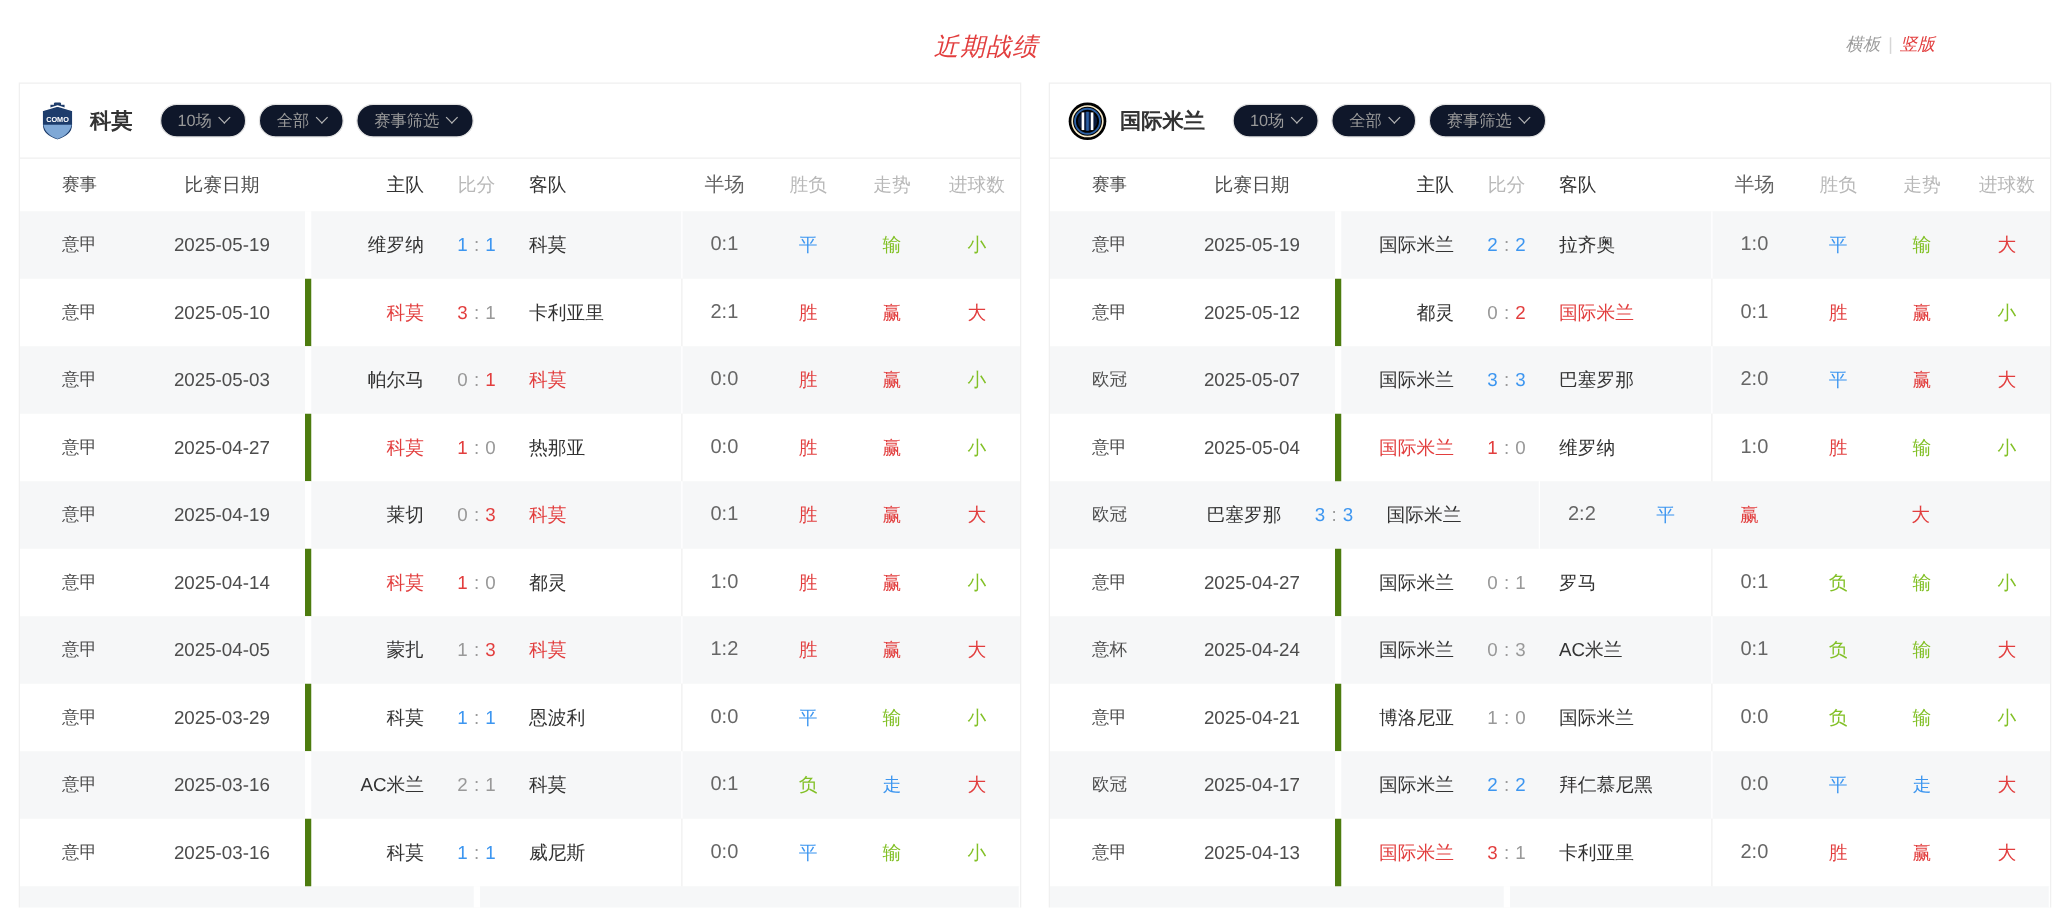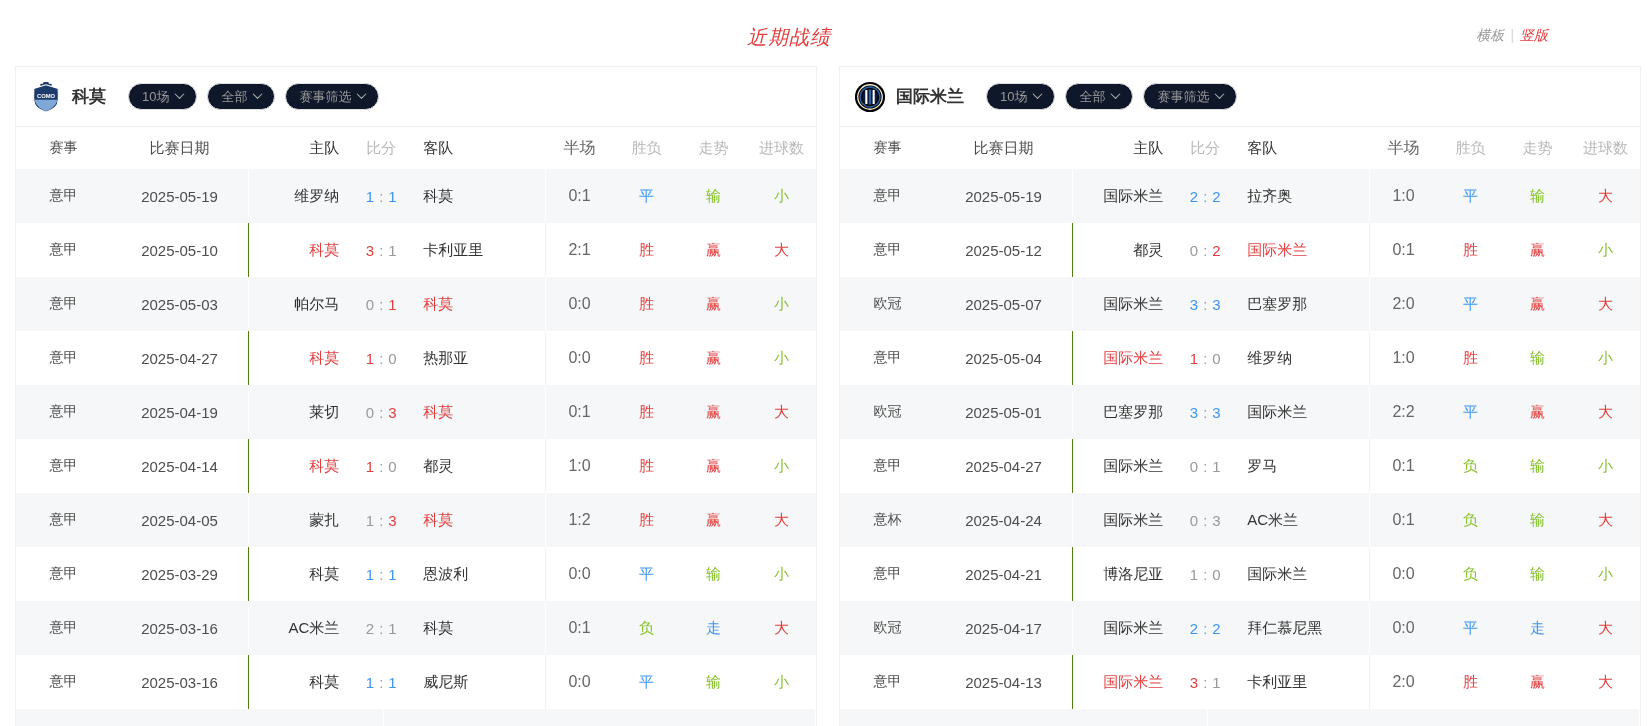--- a/index.html
+++ b/index.html
@@ -24,21 +24,21 @@
     border:1px solid #e1e1e1; border-radius:14px; color:#999; font-size:13px;
     margin-left:10px; cursor:pointer; background:#0f172a; white-space:nowrap; }
   .chev { width:7px; height:7px; border-right:1.5px solid #b5b5b5; border-bottom:1.5px solid #b5b5b5;
     transform:rotate(45deg) translate(-1px,-1px); margin-left:7px; margin-top:-3px; }
 
   .thead { display:flex; align-items:center; height:42px; font-size:14px; color:#b8b8b8; }
   .row { display:flex; align-items:center; height:54px;justify-content:space-between; }
   .row.odd { background:#f6f7f8; }
   .c-comp  { width:95px;  text-align:center; font-size:14px; color:#4d4d4d; }
   .c-date  { width:138px; text-align:center; font-size:15px; color:#4d4d4d;
-             border-right:1px solid #4d7c0f; align-self:stretch; display:flex; align-items:center; justify-content:center; }
+             border-right:5px solid #4d7c0f; align-self:stretch; display:flex; align-items:center; justify-content:center; }
   .row.odd .c-date, .row.odd .c-teams { border-right-color:#fff; }
   .c-teams { flex:0 0 297px; display:flex; align-items:center; font-size:15px;
              border-right:1px solid #f0f0f0; align-self:stretch; }
   .home { flex:1; text-align:right; padding-right:10px; color:#333; }
   .away { flex:1.35; text-align:left; padding-left:10px; color:#333; }
   .scorebox { width:64px; display:flex; justify-content:center; align-items:center; gap:5px; }
   .colon { color:#9a9a9a; }
   .c-half  { width:67px; text-align:center; font-size:16px; color:#666; }
   .c-result, .c-trend { width:67px; text-align:center; font-size:15px; }
   .c-goals { flex:1; text-align:center; font-size:15px; }
@@ -380,21 +380,20 @@
             </span>
             <span class="away t-dark">维罗纳</span>
           </span>
           <span class="c-half">1:0</span>
           <span class="c-result t-red">胜</span>
           <span class="c-trend t-green">输</span>
           <span class="c-goals t-green">小</span>
         </div>
         <div class="row odd">
           <span class="c-comp">欧冠</span>
-          <span class="c-date">2025-05-01</span>
           <span class="c-teams">
             <span class="home t-dark">巴塞罗那</span>
             <span class="scorebox">
               <span class=" t-blue">3</span>
               <span class="colon">:</span>
               <span class=" t-blue">3</span>
             </span>
             <span class="away t-dark">国际米兰</span>
           </span>
           <span class="c-half">2:2</span>

